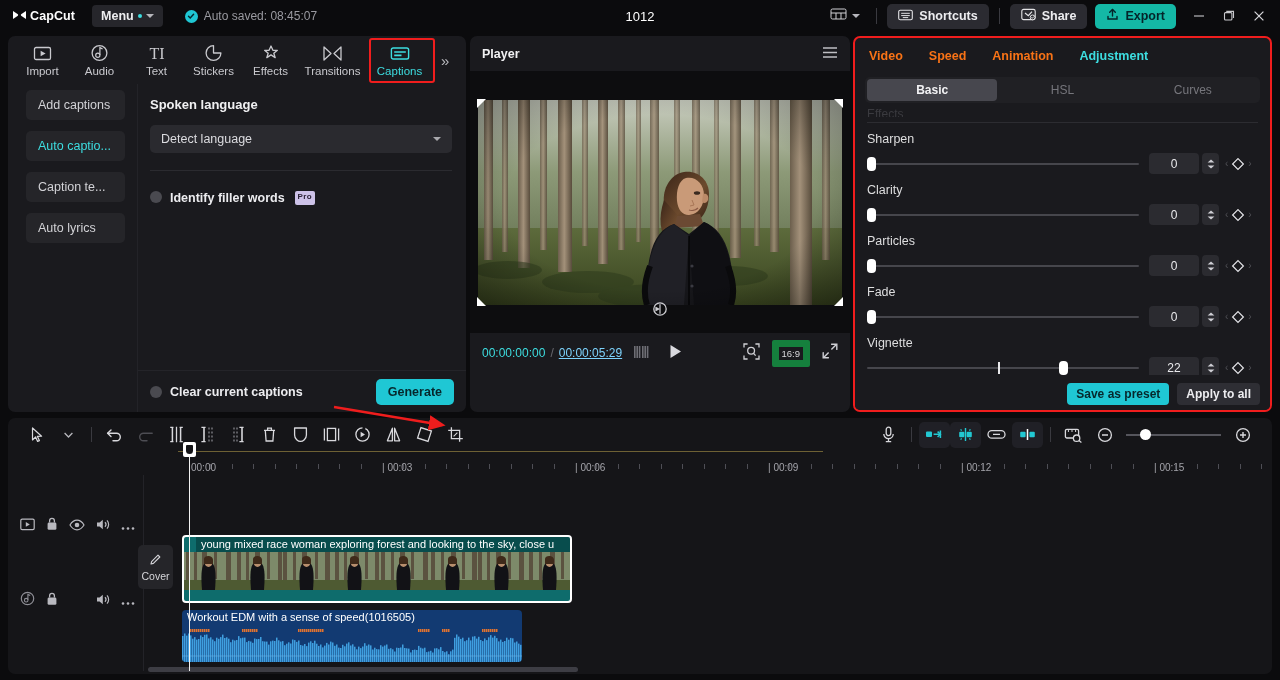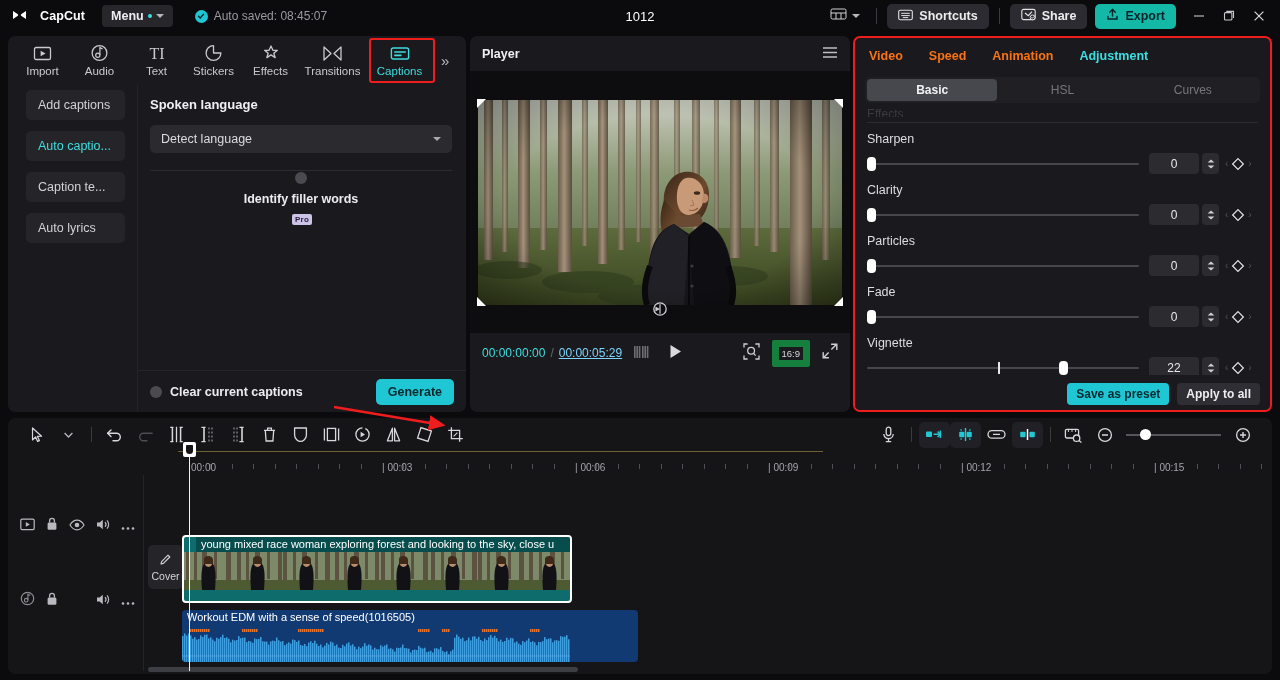--- a/index.html
+++ b/index.html
@@ -10,21 +10,21 @@
     color: #d8d8da;
     overflow: hidden;
   }
   body { position: relative; }
 
   
   .titlebar {
     position: absolute; left: 0; top: 0; width: 1280px; height: 32px;
     background: #0b0b0d; display: flex; align-items: center;
   }
-  .logo-wrap { display: flex; align-items: center; gap: 13px; margin-left: 12px; }
+  .logo-wrap { display: flex; align-items: center; gap: 3px; margin-left: 12px; }
   .logo-mark { width: 15px; height: 14px; position: relative; }
   .logo-text { font-size: 12.5px; font-weight: bold; color: #ffffff; letter-spacing: .1px; }
   .menu-btn {
     margin-left: 17px; height: 22px; padding: 0 9px; border-radius: 4px;
     background: #26262b; display: flex; align-items: center; gap: 4px;
     font-size: 12.5px; font-weight: bold; color: #eeeef0;
   }
   .menu-dot { width: 4px; height: 4px; border-radius: 50%; background: #3ddde0; display:inline-block; }
   .chev { width: 0; height: 0; border-left: 4px solid transparent; border-right: 4px solid transparent;
           border-top: 4px solid #b6b6bb; }
@@ -82,22 +82,22 @@
   .subitem.active { color: #3ddde0; }
   .panel-main { flex: 1; padding: 13px 14px 0 12px; position: relative; }
   .sect-title { font-size: 13px; font-weight: bold; color: #f0f0f2; margin-bottom: 13px; }
   .select {
     height: 28px; border-radius: 5px; background: #2a2a2f;
     display: flex; align-items: center; padding: 0 11px;
     font-size: 12.5px; color: #dcdce0;
   }
   .select .chev { margin-left: auto; border-top-color: #a9a9ae; }
   .hr { height:1px; background:#2b2b30; margin: 17px 0 0 0; }
-  .checkrow { display:flex; align-items:center; gap: 8px; margin-top: 1px; font-size: 12.5px;
-              font-weight: bold; color: #ededf0; flex-direction: column; }
+  .checkrow { display:flex; gap: 8px; margin-top: 20px; font-size: 12.5px;
+              font-weight: bold; color: #ededf0; }
   .cbox { width: 12px; height: 12px; border-radius: 50%; background: #4a4a50; }
   .pro-badge {
     font-size: 8px; font-weight: bold; letter-spacing: .3px; background: #cdc2e8; color: #2b2237;
     border-radius: 2px; padding: 1px 3px; margin-left: 2px;
   }
   .panel-foot {
     position: absolute; left: 0; right: 0; bottom: 0; height: 42px;
     border-top: 1px solid #242429; display: flex; align-items: center;
     padding: 0 12px 0 12px;
   }
@@ -198,34 +198,34 @@
   .ctrl-col { position:absolute; left: 0; top: 0; width: 136px; height: 196px; border-right: 1px solid #232328; }
   .ctrl-row { position:absolute; display:flex; align-items:center; gap: 11px; padding-left: 12px; color:#b9b9bf; }
   .playhead { position: absolute; left: 181px; top: -24px; width: 1px; height: 220px; background: #f2f2f2; z-index: 25; }
   .ph-head { position:absolute; left: -6px; top: -9px; width: 13px; height: 15px; background:#ffffff;
              border-radius: 2px; }
   .ph-head::after { content:''; position:absolute; left:3px; top:3px; width:7px; height:9px; background:#151518;
                     border-radius: 1px 1px 4px 4px; }
 
   .cover-btn { position:absolute; left: 138px; top: 545px; width: 35px; height: 44px; background:#252529;
                border-radius: 5px; display:flex; flex-direction:column; align-items:center; justify-content:center;
-               gap:2px; font-size:10.5px; color:#d6d6da;margin-left:10px; }
+               gap:2px; font-size:10.5px; color:#d6d6da; }
 
   .clip-video {
     position: absolute; left: 182px; top: 535px; width: 390px; height: 68px;
     background: #0e6c6c; border: 2px solid #ffffff; border-radius: 4px; overflow: hidden;
   }
   .clip-title { position:absolute; left:12px; right:0; top:0; height: 15px; font-size: 11px;
                 color: #ffffff; padding-left: 5px; white-space: nowrap; overflow: hidden;
                 background: rgba(4,52,52,.55); line-height: 15px; }
   .filmstrip { position:absolute; left:0; right:0; top: 15px; height: 38px; display:flex; overflow:hidden; }
   .frame { width: 48.75px; height: 38px; position: relative; overflow:hidden; flex: none; }
 
   .clip-audio {
-    position:absolute; left: 182px; top: 610px; width: 456px; height: 52px;
+    position:absolute; left: 182px; top: 610px; width: 340px; height: 52px;
     background: #123a72; border-radius: 4px; overflow:hidden;
   }
   .aud-title { position:absolute; left:0; top:0; height:15px; font-size: 11px; color:#ffffff;
                padding-left: 5px; line-height:15px; white-space:nowrap; }
   .wave { position:absolute; left:0; right:0; bottom:0; height: 37px; }
 
   .hscroll { position:absolute; left: 140px; bottom: 2px; width: 430px; height: 5px;
              background:#3d3d44; border-radius: 3px; }
 </style>
 </head>

